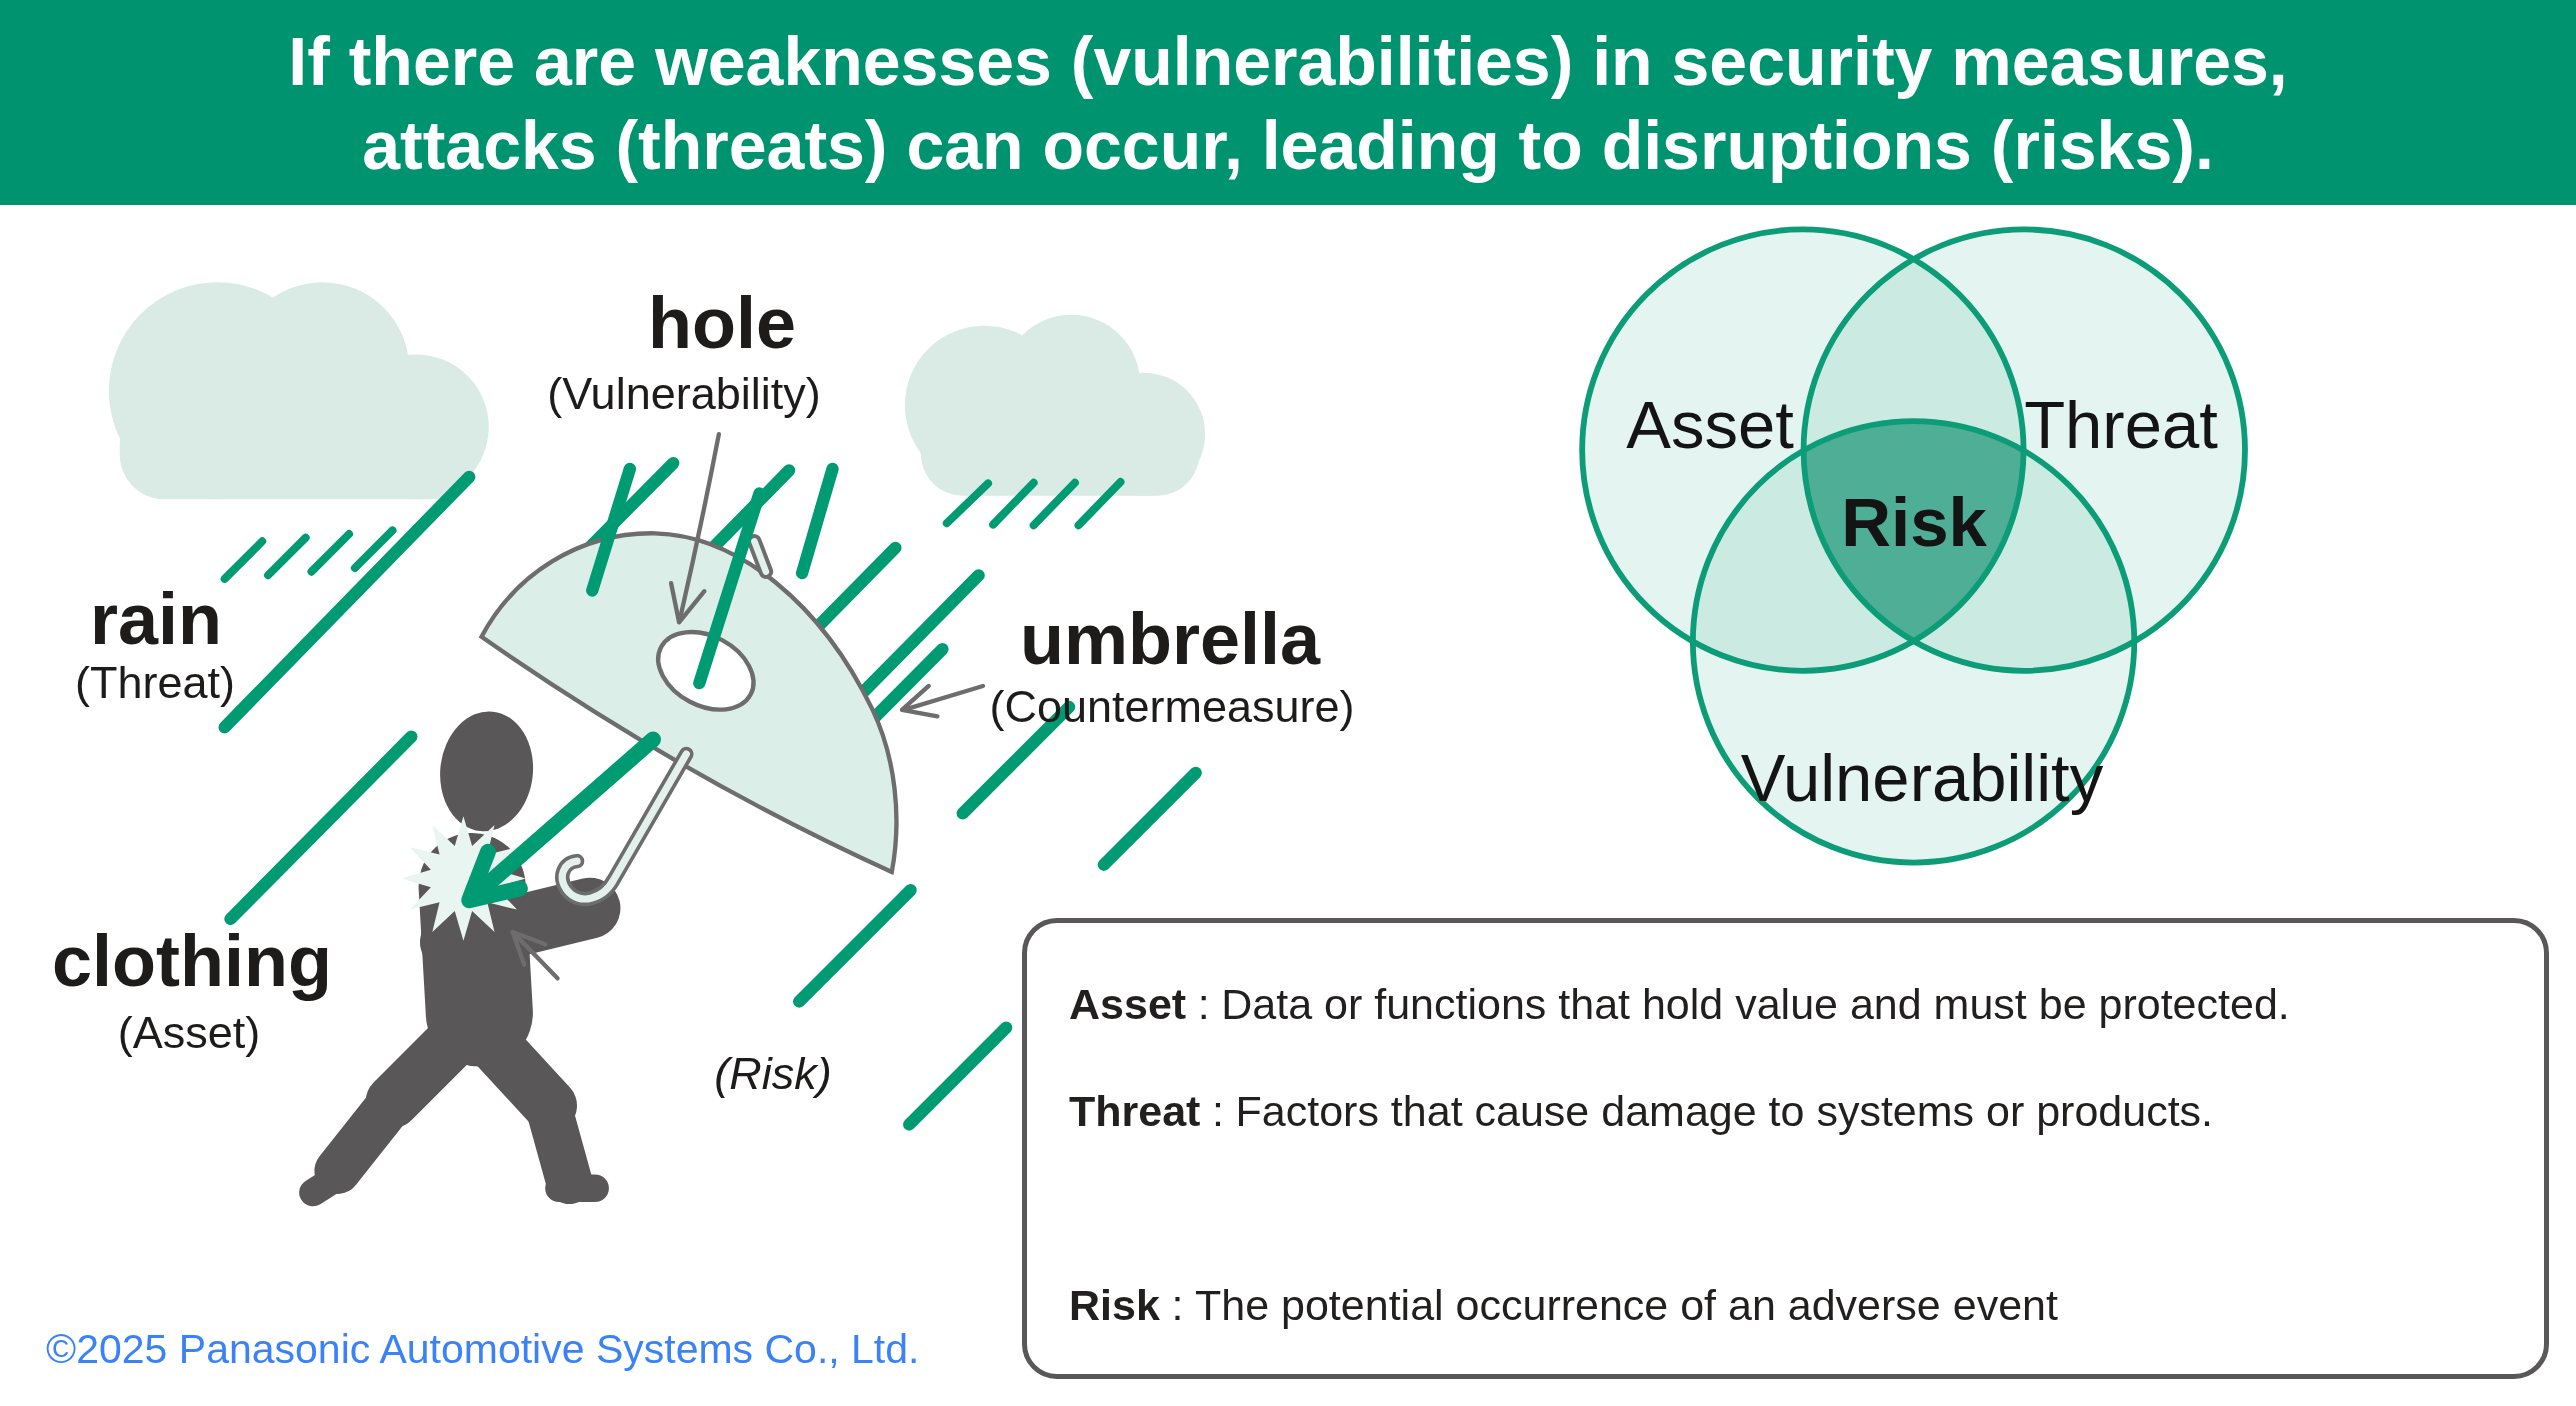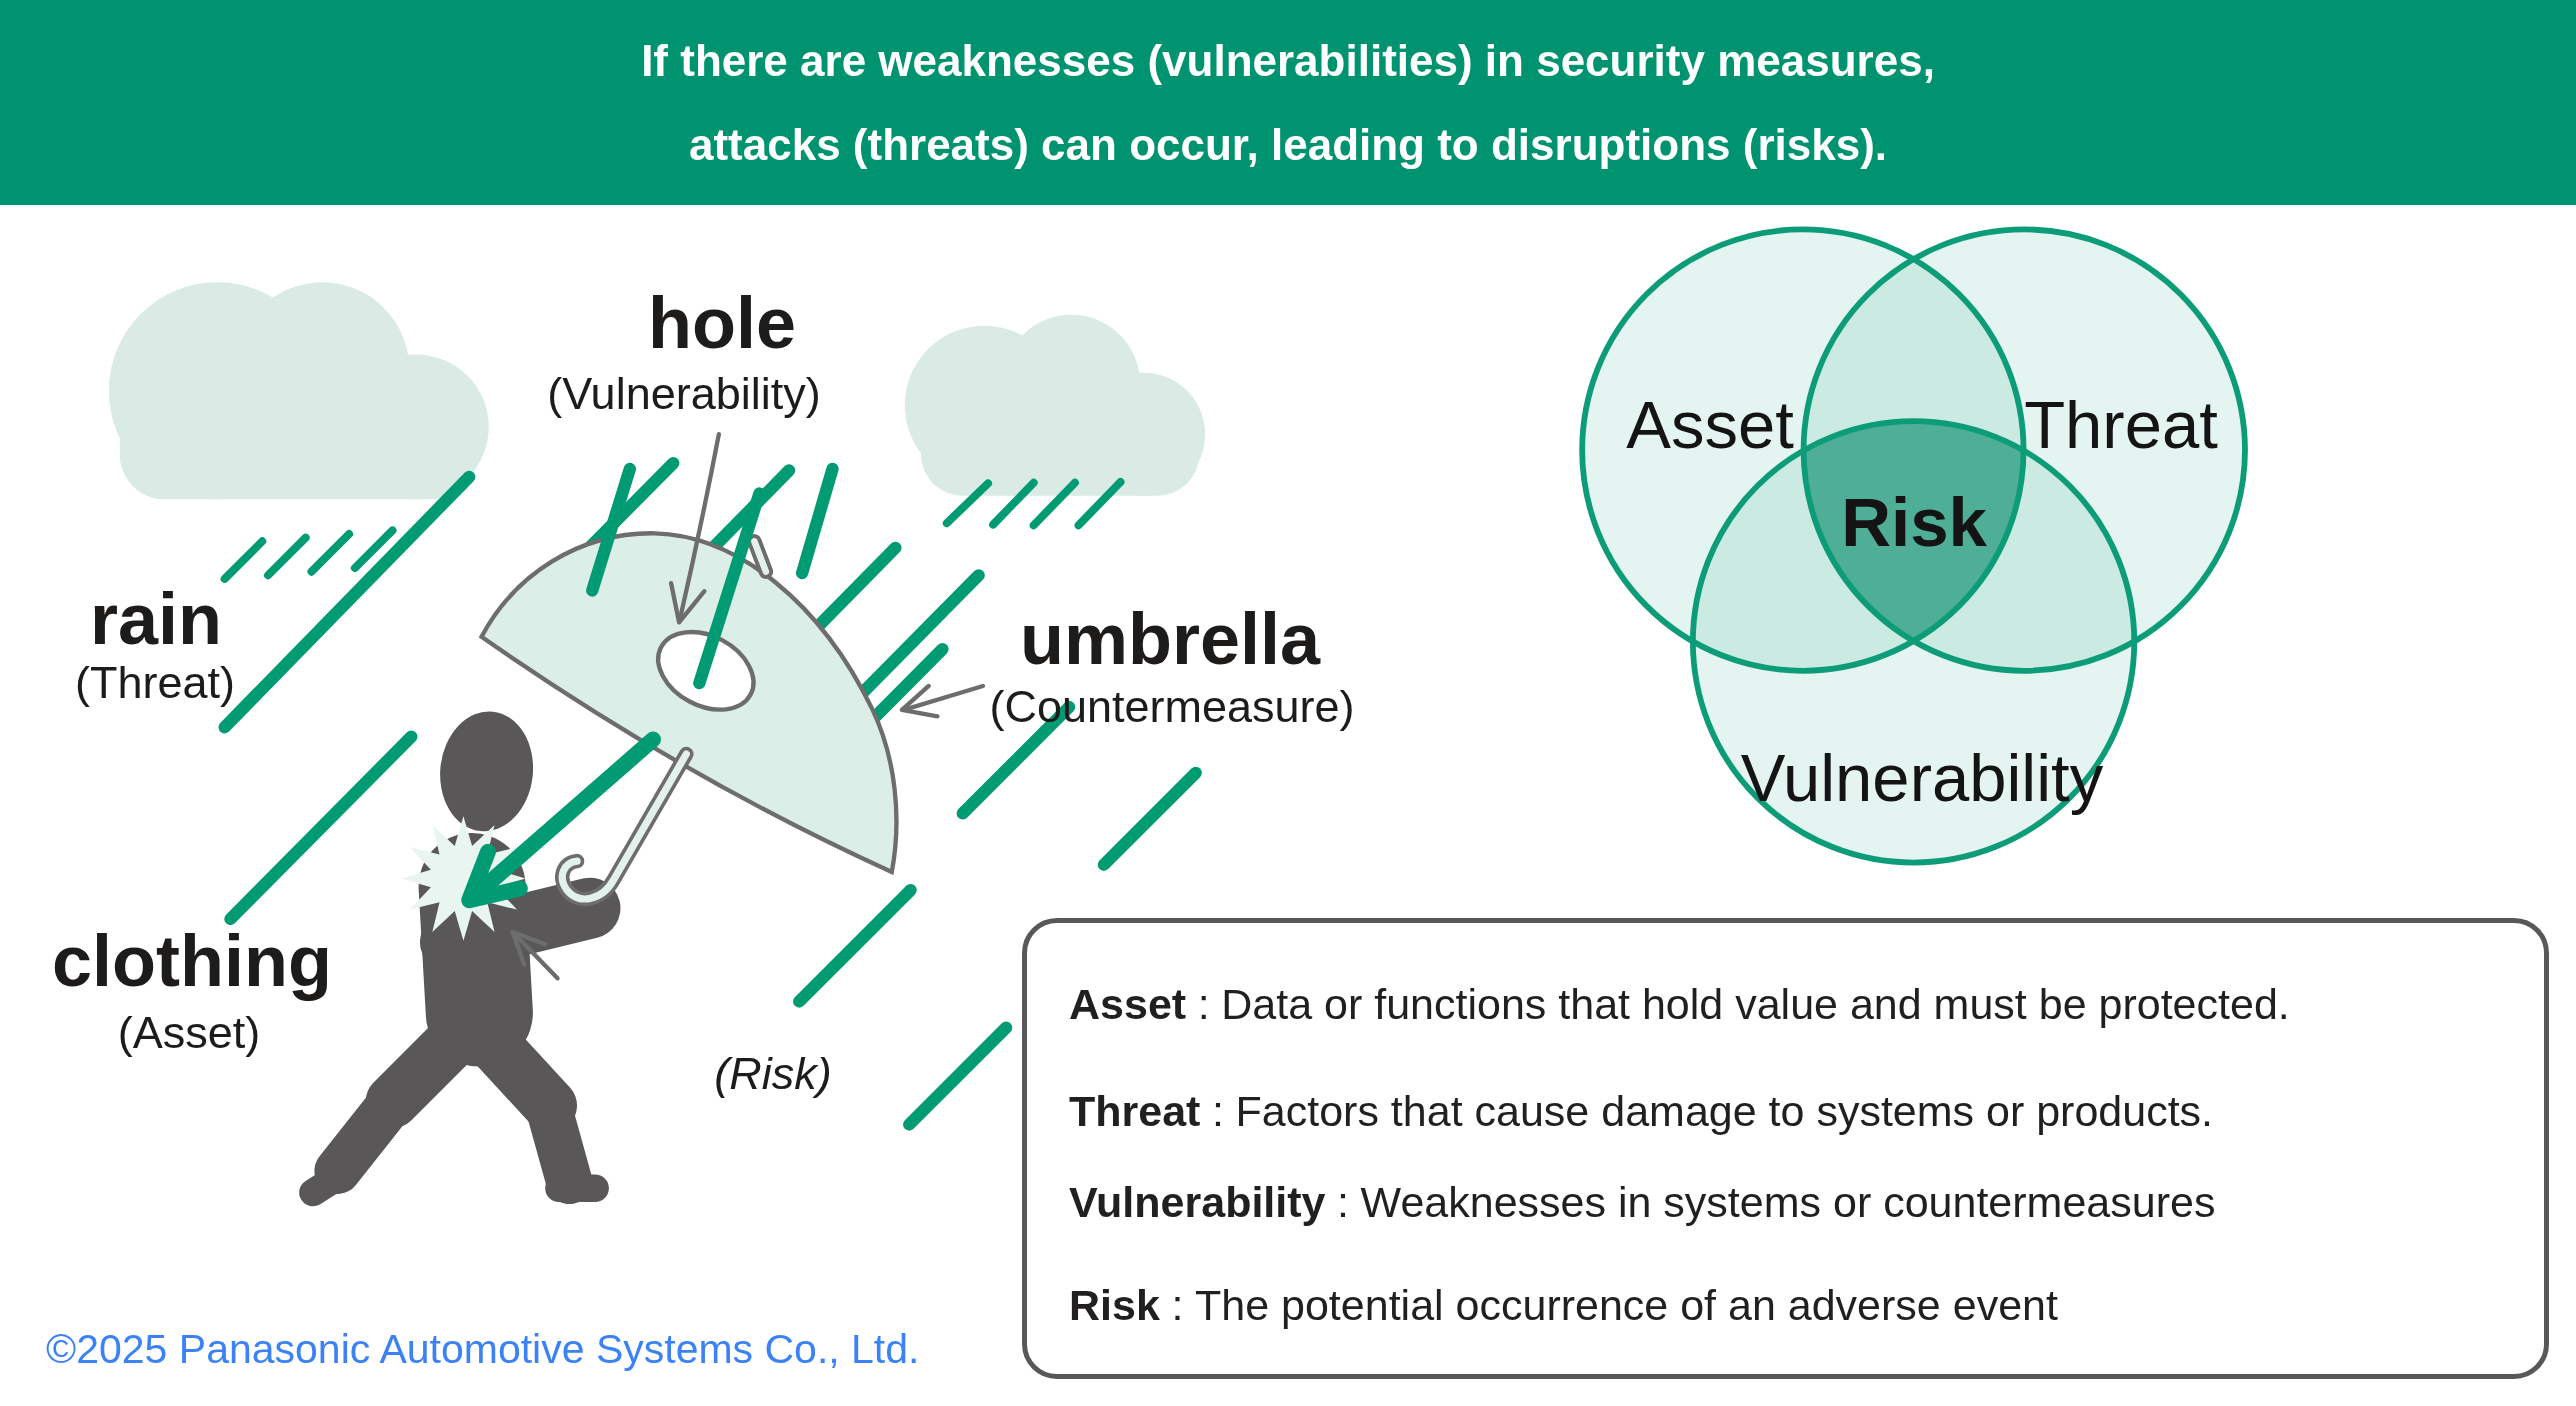--- a/index.html
+++ b/index.html
@@ -9,21 +9,21 @@
     --ink:#1E1B1B;
     --person-gray:#595757;
   }
   *{margin:0;padding:0;box-sizing:border-box;}
   html,body{width:2576px;height:1406px;overflow:hidden;background:#fff;
     font-family:"Liberation Sans", sans-serif;}
   .stage{position:absolute;inset:0;width:2576px;height:1406px;background:#fff;}
   .banner{position:absolute;left:0;top:0;width:2576px;height:205px;
     background:var(--brand-green);color:#fff;display:flex;flex-direction:column;
     align-items:center;justify-content:center;text-align:center;
-    font-size:44px;font-weight:700;line-height:84px;letter-spacing:0px;}
+    font-size:68px;font-weight:700;line-height:84px;letter-spacing:0px;}
   svg.art{position:absolute;left:0;top:0;}
   .lbl{position:absolute;color:var(--ink);white-space:nowrap;line-height:1;}
   .lbl.big{font-size:72px;font-weight:700;}
   .lbl.sub{font-size:45px;font-weight:400;}
   .lbl.center{transform:translateX(-50%);}
   .venn-lbl{position:absolute;color:#141414;white-space:nowrap;line-height:1;
     font-size:67px;font-weight:400;transform:translateX(-50%);}
   .venn-lbl.risk{font-size:69px;font-weight:700;}
   .defbox{position:absolute;left:1022px;top:918px;width:1527px;height:461px;
     border:5px solid #595757;border-radius:35px;background:#fff;}
@@ -158,23 +158,20 @@
   <div class="venn-lbl risk" style="left:1914px;top:488px;">Risk</div>
   <div class="venn-lbl" style="left:1922px;top:744px;">Vulnerability</div>
 
   <div class="defbox">
     <div class="def-row" style="top:46px;margin-top:8px;">
       <span class="term">Asset</span><span class="sep">:</span><span>Data or functions that hold value and must be protected.</span>
     </div>
     <div class="def-row" style="top:149px;margin-top:12px;">
       <span class="term">Threat</span><span class="sep">:</span><span>Factors that cause damage to systems or products.</span>
     </div>
-    <div class="def-row" style="top:252px;">
-      <span class="term">Vulnerability</span><span class="sep">:</span><span>Weaknesses in systems or countermeasures</span>
-    </div>
     <div class="def-row" style="top:355px;">
       <span class="term">Risk</span><span class="sep">:</span><span>The potential occurrence of an adverse event</span>
     </div>
   </div>
 
   <div class="copyright">©2025 Panasonic Automotive Systems Co., Ltd.</div>
 
 </div>
 
 

